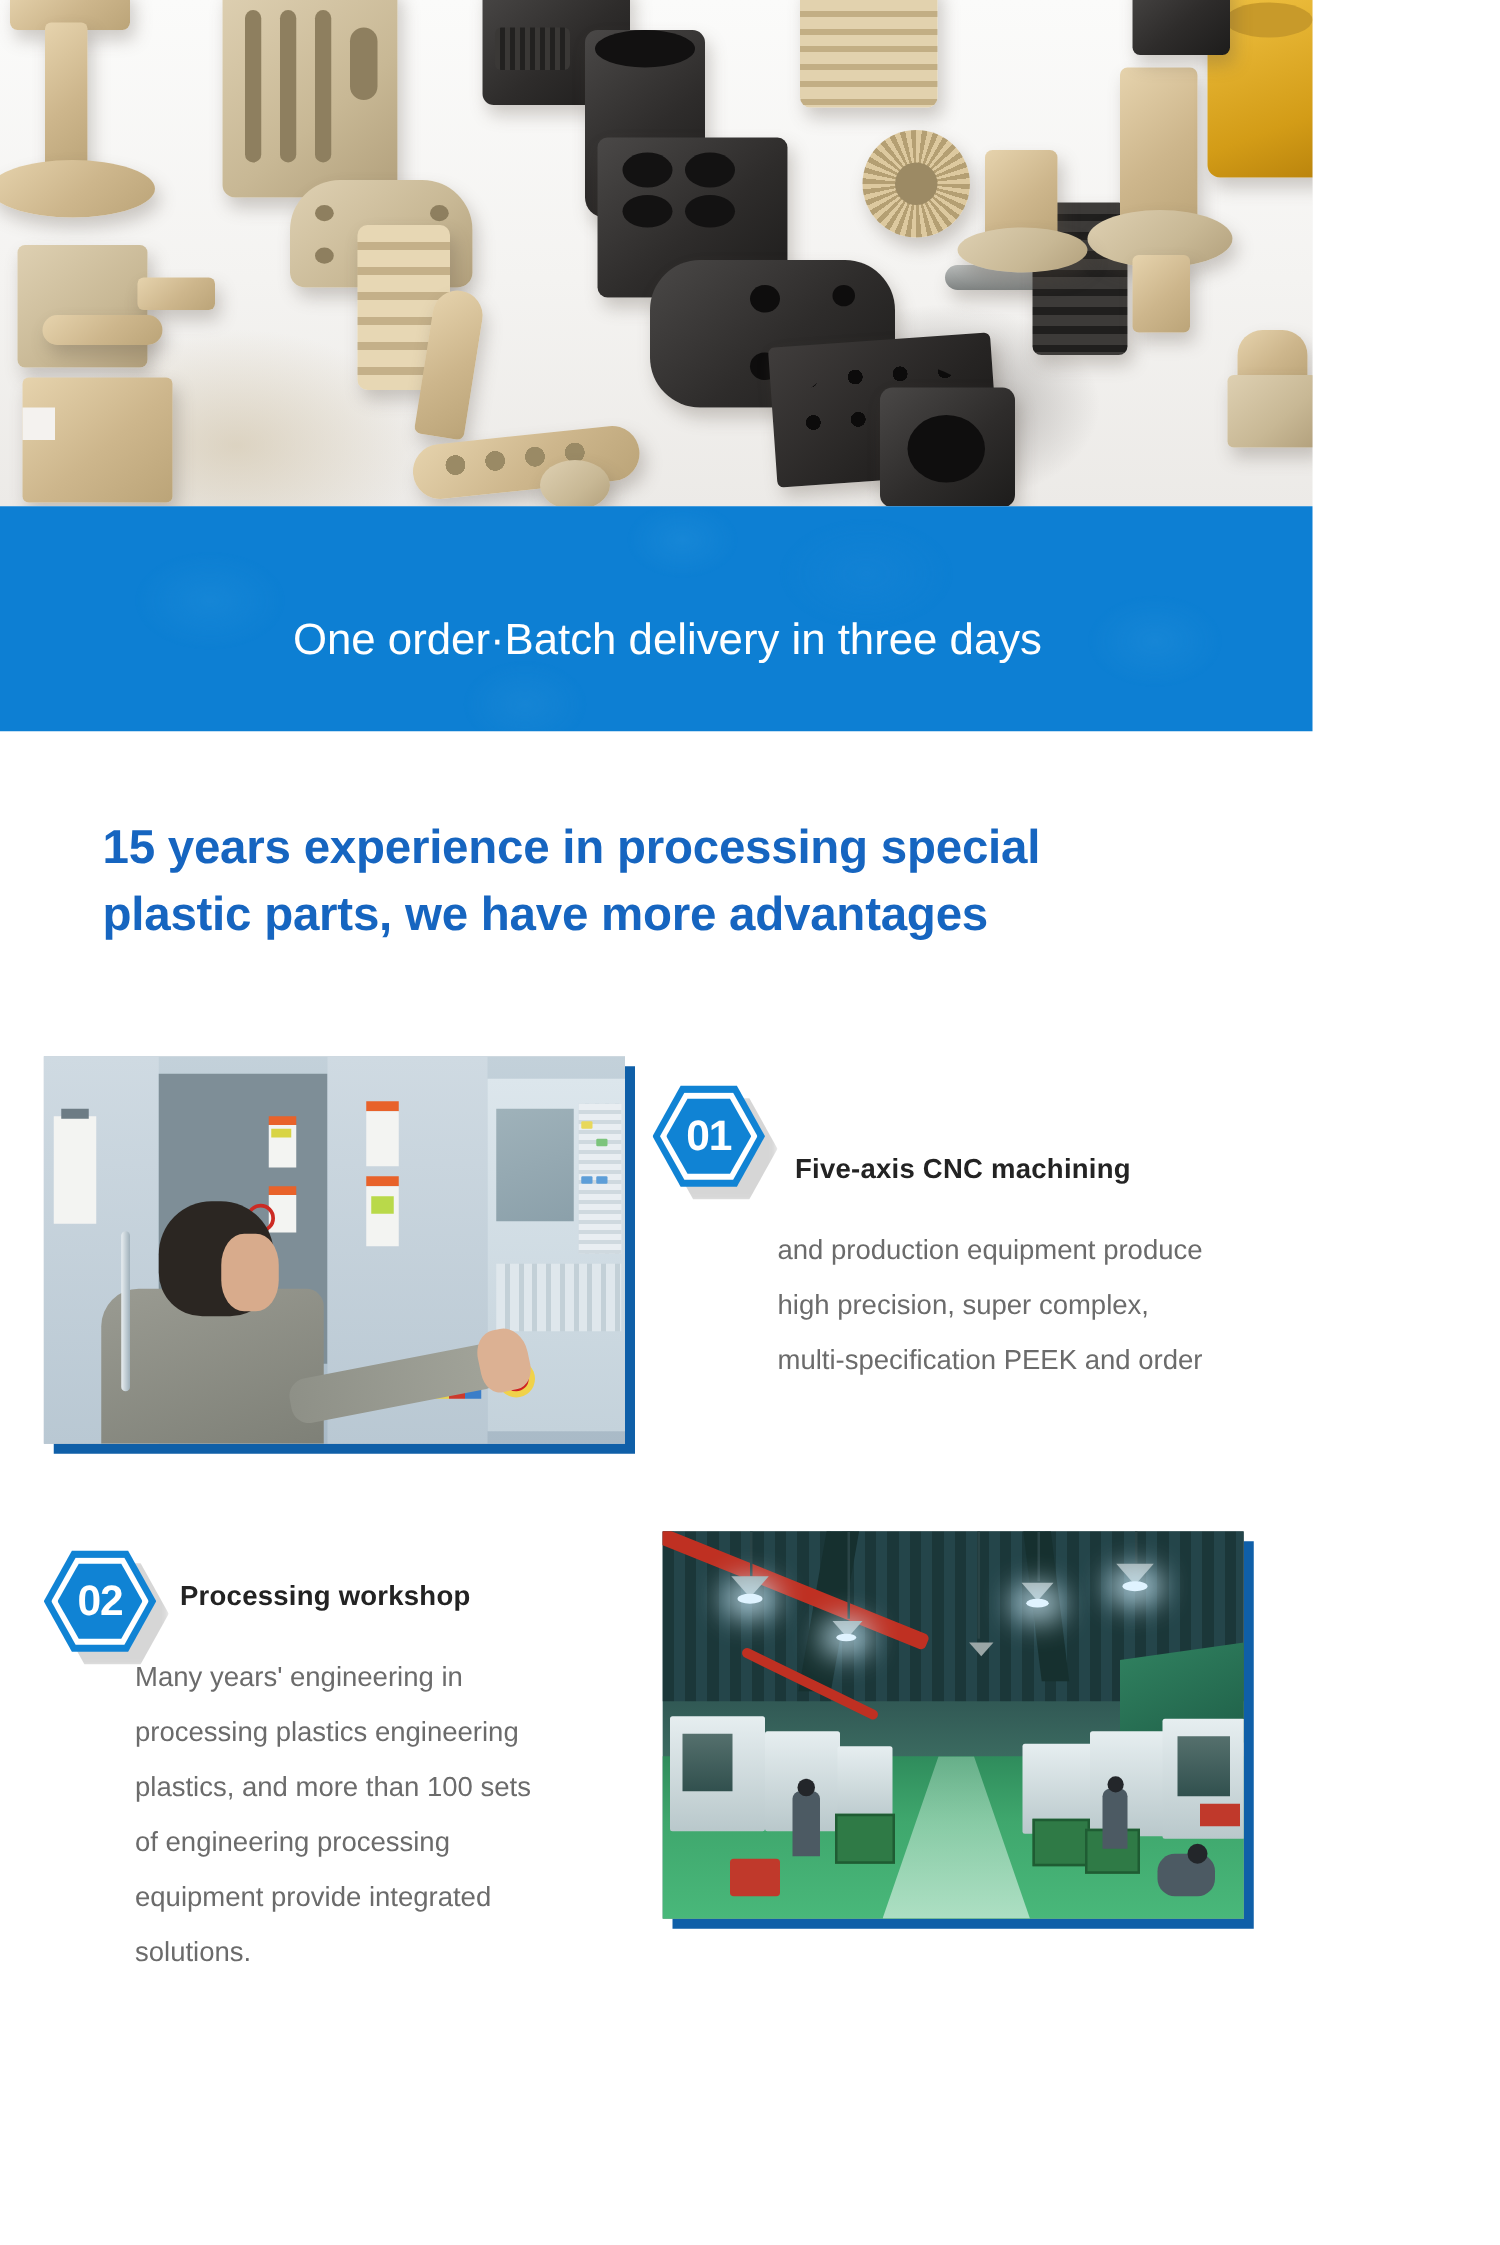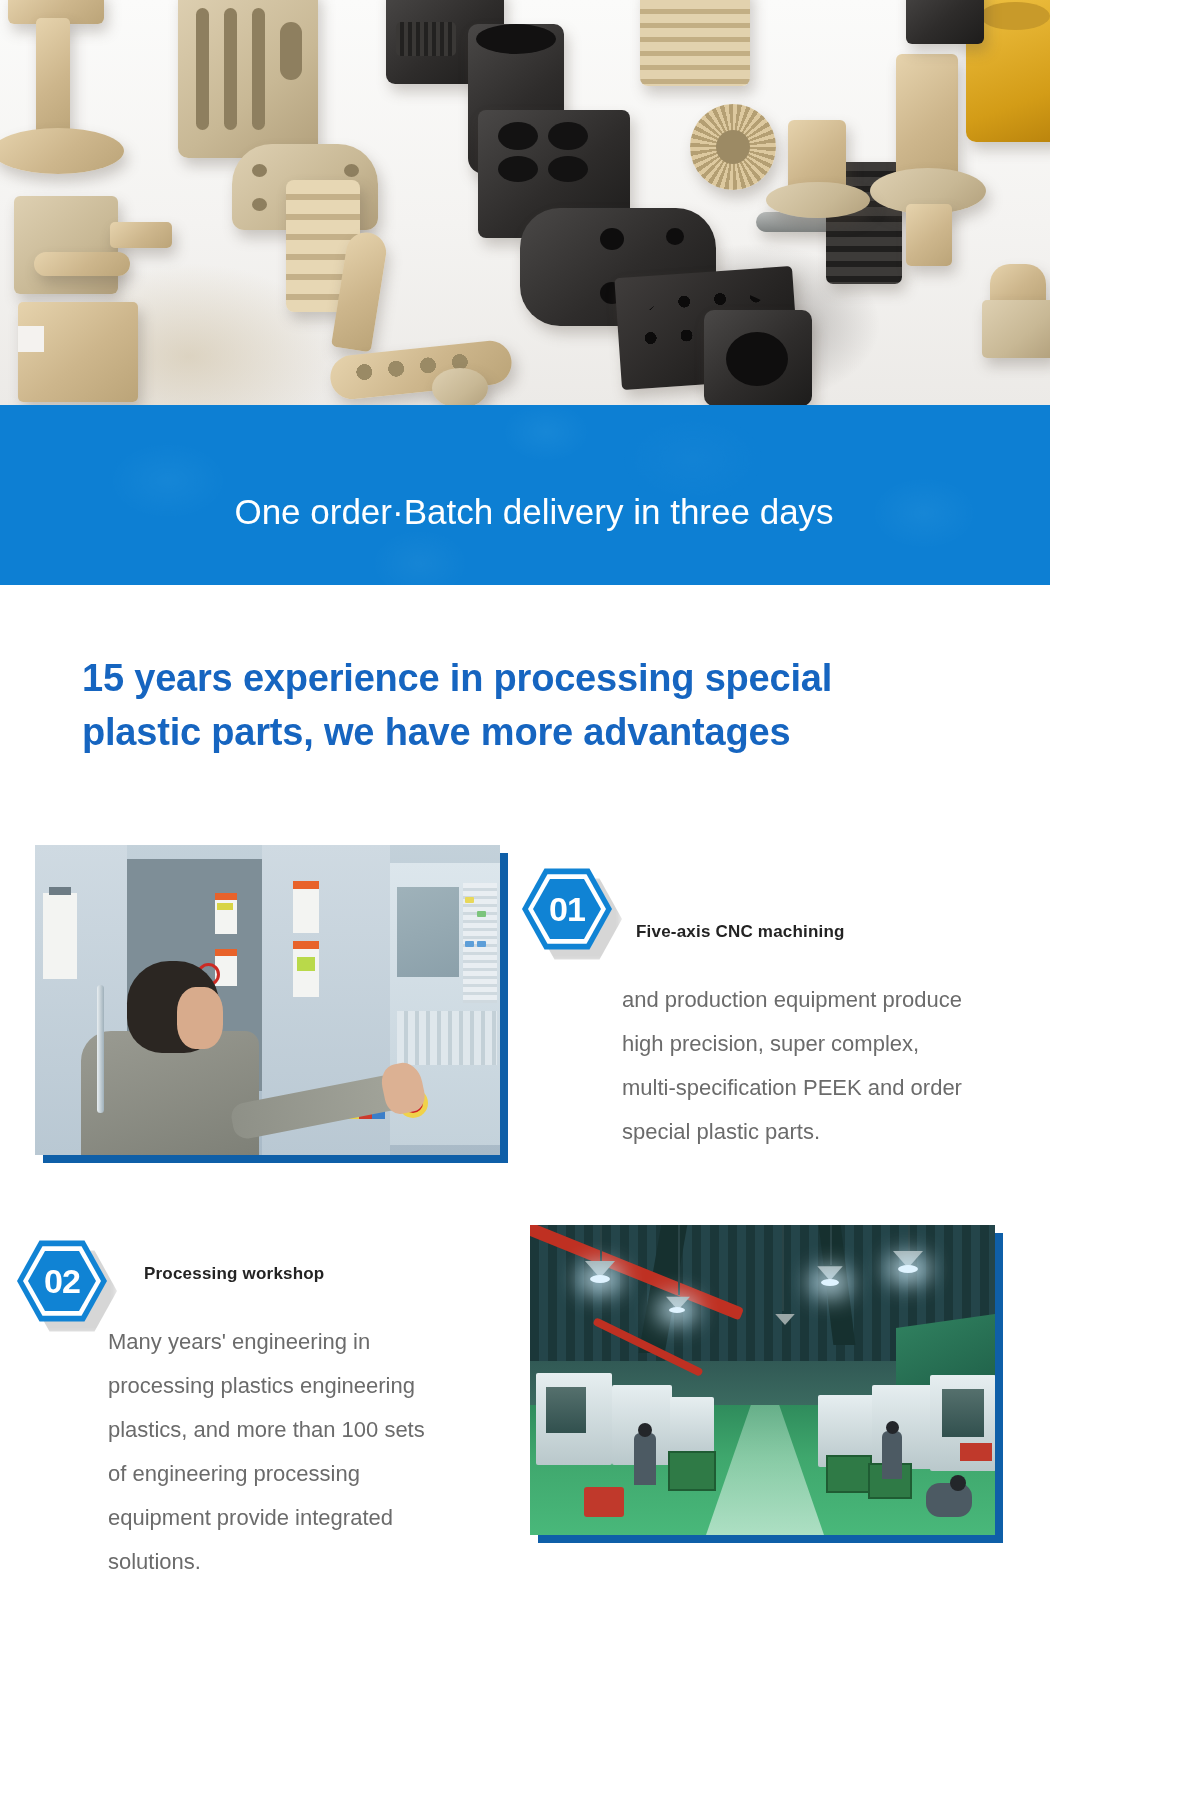--- a/index.html
+++ b/index.html
@@ -114,21 +114,21 @@
   .hex-core{position:absolute;left:11px;top:11px;right:11px;bottom:11px;
     background:#1083d4;
     clip-path:polygon(25% 3%,75% 3%,100% 50%,75% 97%,25% 97%,0% 50%);
     display:flex;align-items:center;justify-content:center;}
   .hex-num{color:#ffffff;font-size:34px;font-weight:bold;letter-spacing:-1px;}
   .hex-shadow{position:absolute;left:10px;top:10px;width:90px;height:86px;
     background:rgba(120,120,120,.30);
     clip-path:polygon(25% 3%,75% 3%,100% 50%,75% 97%,25% 97%,0% 50%);
     filter:blur(3px);}
 
-  .feat-title{position:absolute;color:#232323;font-size:17px;font-weight:bold;
+  .feat-title{position:absolute;color:#232323;font-size:22px;font-weight:bold;
     letter-spacing:.2px;white-space:nowrap;}
   .feat-body{position:absolute;color:#6b6b6b;font-size:22px;line-height:44px;}
 </style>
 </head>
 <body>
 
 <div class="hero">
   <div class="hero-bg"></div>
 
   <div class="part tan sh" style="left:8px;top:-10px;width:96px;height:34px;border-radius:6px;"></div>
@@ -307,24 +307,23 @@
     <span class="hex-num">01</span>
   </div>
 </div>
 
 <div class="feat-title" style="left:636px;top:922px;">Five-axis CNC machining</div>
 
 <div class="feat-body" style="left:622px;top:978px;width:420px;">
   <div>and production equipment produce</div>
   <div>high precision, super complex,</div>
   <div>multi-specification PEEK and order</div>
-  <div>special plastic parts.</div>
-</div>
-
-<div class="hexwrap" style="left:17px;top:1238px;">
+</div>
+
+<div class="hexwrap" style="left:35px;top:1238px;">
   <div class="hex-shadow"></div>
   <div class="hex"></div>
   <div class="hex-in"></div>
   <div class="hex-core">
     <span class="hex-num">02</span>
   </div>
 </div>
 
 <div class="feat-title" style="left:144px;top:1264px;">Processing workshop</div>
 

